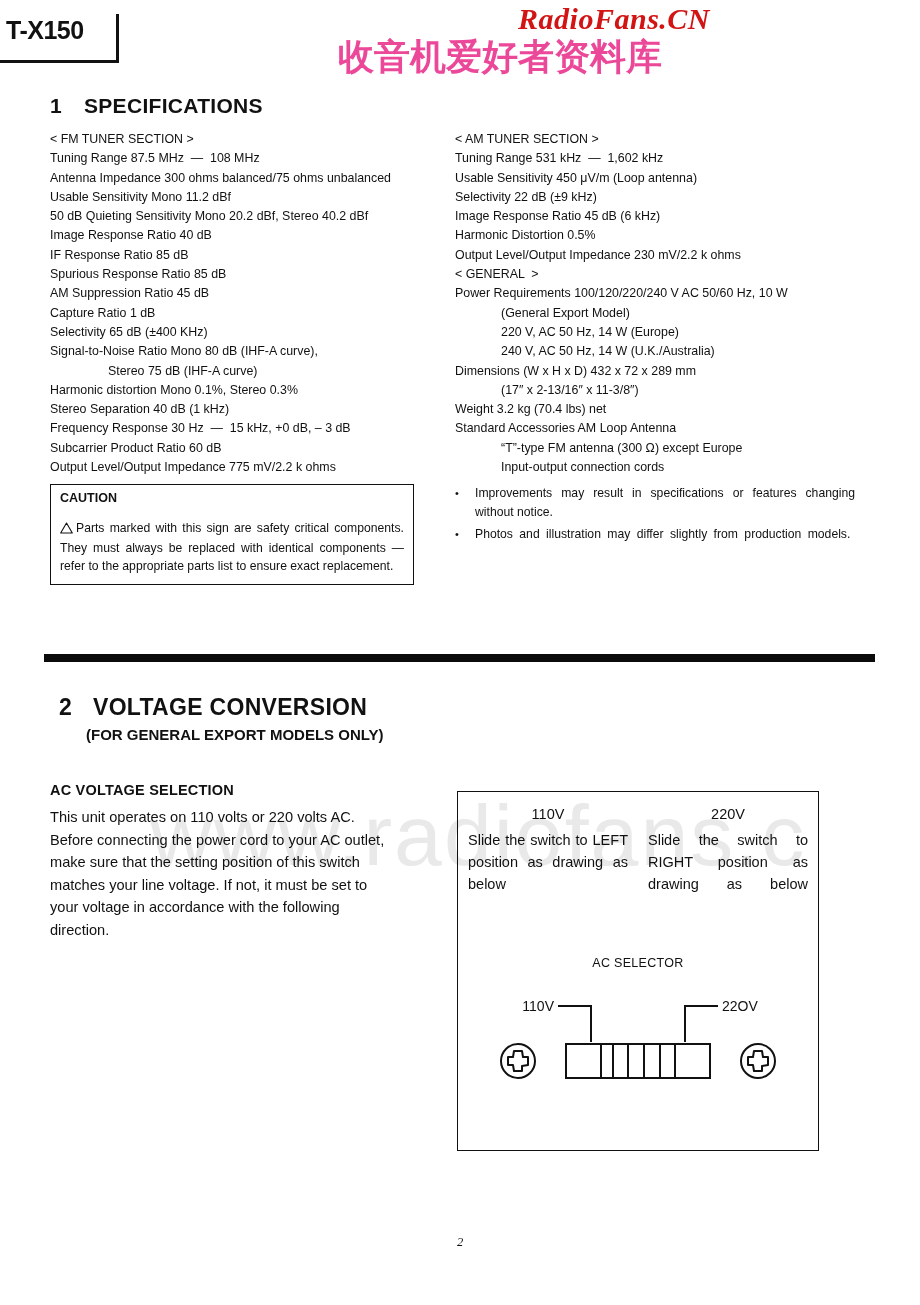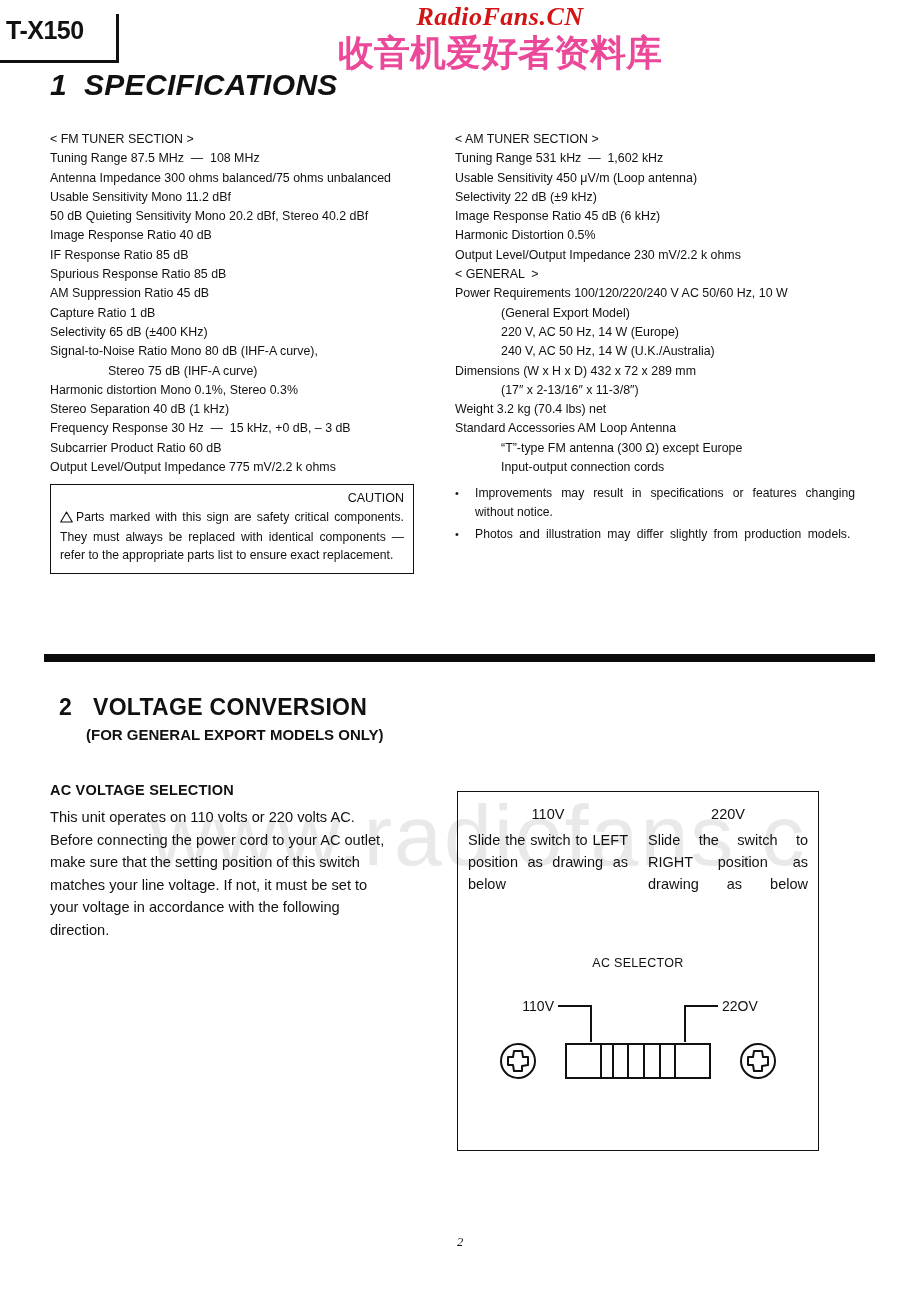--- a/index.html
+++ b/index.html
@@ -23,24 +23,25 @@
     top: 4px;
     width: 420px;
     text-align: center;
     pointer-events: none;
     z-index: 5;
   }
   .wm-top .wm-en {
     font-family: "Liberation Serif", serif;
     font-style: italic;
     font-weight: bold;
-    font-size: 26px;
+    font-size: 30px;
     color: #d21414;
     letter-spacing: 0.5px;
     line-height: 1.0;
+    text-align: right;
   }
   .wm-top .wm-cn {
     font-family: "DejaVu Sans", sans-serif;
     font-weight: bold;
     font-size: 36px;
     color: #ec4899;
     line-height: 1.15;
     margin-top: 2px;
   }
   .wm-big {
@@ -84,23 +85,22 @@
     font-weight: bold;
     letter-spacing: 0.3px;
     z-index: 4;
   }
   .sec-num {
     display: inline-block;
     width: 34px;
   }
   #specs-heading {
     left: 50px;
-    top: 68px;
-    font-size: 30px;
-    font-style: italic;
+    top: 94px;
+    font-size: 21px;
   }
   #voltage-heading {
     left: 59px;
     top: 694px;
     font-size: 23px;
   }
   #voltage-subheading {
     position: absolute;
     left: 86px;
     top: 726px;
@@ -129,24 +129,24 @@
     left: 50px;
     top: 484px;
     width: 364px;
     border: 1.5px solid #111;
     padding: 6px 9px 9px 9px;
     box-sizing: border-box;
     z-index: 4;
     background: transparent;
   }
   #caution-title {
-    text-align: right;
+    text-align: left;
     font-size: 12.5px;
-    font-weight: normal;
-    margin-bottom: 3px;
+    font-weight: bold;
+    margin-bottom: 14px;
   }
   #caution-body {
     font-size: 12.2px;
     line-height: 18px;
     text-align: justify;
   }
   .warn-tri {
     display: inline-block;
     vertical-align: -2px;
     margin-right: 3px;

